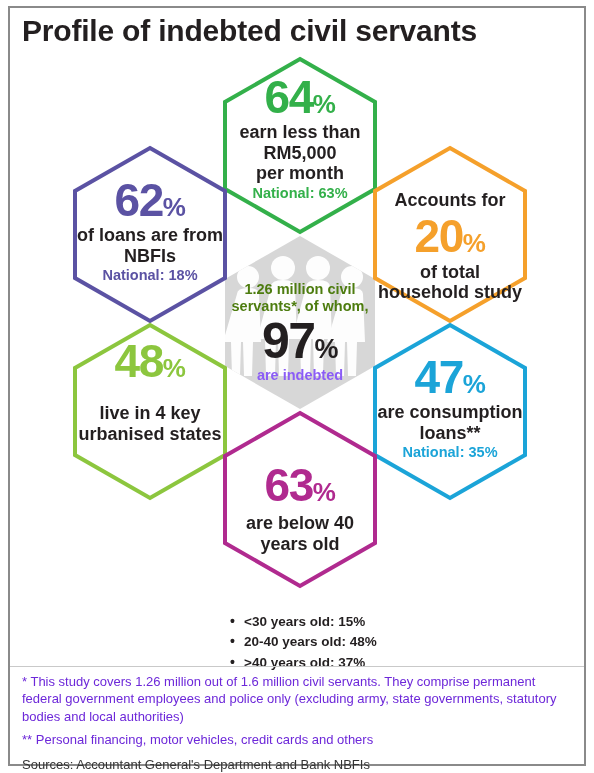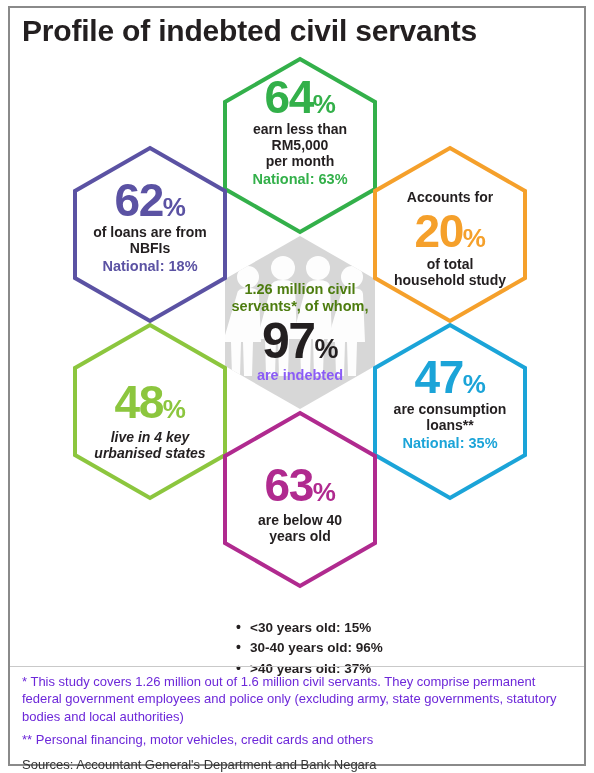--- a/index.html
+++ b/index.html
@@ -68,21 +68,21 @@
     line-height: 0.98;
     letter-spacing: -1.5px;
     display: block;
   }
   .bignum .pc {
     font-size: 26px;
     font-weight: bold;
     letter-spacing: -0.5px;
   }
   .desc {
-    font-size: 14px;
+    font-size: 18px;
     font-weight: bold;
     color: #231f20;
     display: block;
     margin-top: 2px;
   }
   .natl {
     font-size: 14.5px;
     font-weight: bold;
     display: block;
     margin-top: 1px;
@@ -118,21 +118,21 @@
   }
 
   
   #bullets {
     position: absolute;
     left: 222px;
     top: 604px;
     width: 250px;
   }
   #bullets ul {
-    margin: 14px;
+    margin: 8px;
     padding: 0;
     list-style: none;
   }
   #bullets li {
     font-size: 13.5px;
     font-weight: bold;
     color: #231f20;
     line-height: 1.5;
     position: relative;
     padding-left: 14px;
@@ -241,25 +241,25 @@
 
     <div class="hexlabel" style="left:365px; top:182px; width:170px;margin-top:8px;">
       <span class="desc" style="margin-top:0;">Accounts for</span>
       <span class="bignum" style="color:#f5a02b; margin-top:3px;">
         <span>20</span><span class="pc">%</span>
       </span>
       <span class="desc" style="white-space: pre-line; margin-top:3px;">of total
 household study</span>
     </div>
 
-    <div class="hexlabel" style="left:63px; top:380px; width:174px;">
+    <div class="hexlabel" style="left:63px; top:339px; width:174px;">
       <span class="bignum" style="color:#8cc63e;">
         <span>48</span><span class="pc">%</span>
       </span>
-      <span class="desc" style="white-space: pre-line; margin-top:5px;font-style:italic;">live in 4 key
+      <span class="desc" style="white-space: pre-line; margin-top:19px;">live in 4 key
 urbanised states</span>
     </div>
 
     <div class="hexlabel" style="left:363px; top:355px; width:174px;">
       <span class="bignum" style="color:#1ba4d8;">
         <span>47</span><span class="pc">%</span>
       </span>
       <span class="desc" style="white-space: pre-line;">are consumption
 loans**</span>
       <span class="natl" style="color:#1ba4d8;">National: 35%</span>
@@ -279,25 +279,25 @@
       <span class="center-big">
         <span>97</span><span class="pc">%</span>
       </span>
       <span class="center-sub">are indebted</span>
     </div>
   </div>
 
   <div id="bullets">
     <ul>
       <li>&lt;30 years old: 15%</li>
-      <li>30-40 years old: 96%</li>
+      <li>20-40 years old: 48%</li>
       <li>&gt;40 years old: 37%</li>
     </ul>
   </div>
 
   <div class="divider"></div>
 
   <div id="footnotes">
     <div class="fn">* This study covers 1.26 million out of 1.6 million civil servants. They comprise permanent federal government employees and police only (excluding army, state governments, statutory bodies and local authorities)</div>
     <div class="fn">** Personal financing, motor vehicles, credit cards and others</div>
-    <div class="fn src">Sources: Accountant General's Department and Bank Negara</div>
+    <div class="fn src">Sources: Accountant General's Department and Bank NBFIs</div>
   </div>
 </div>
 
 </body></html>

